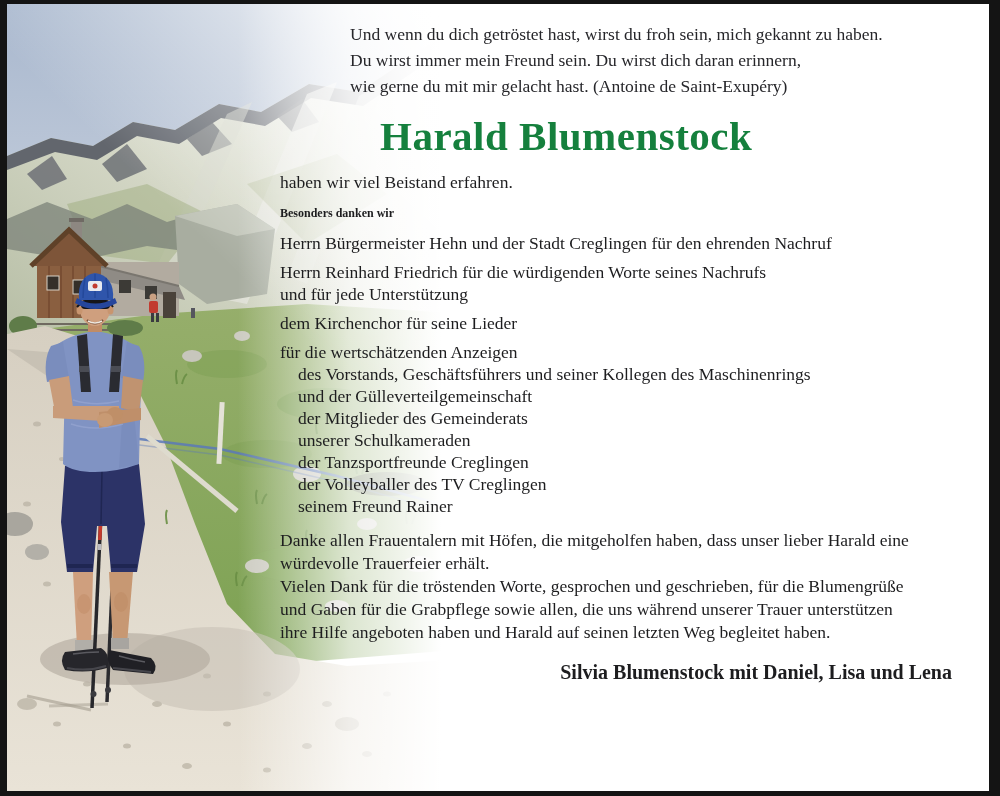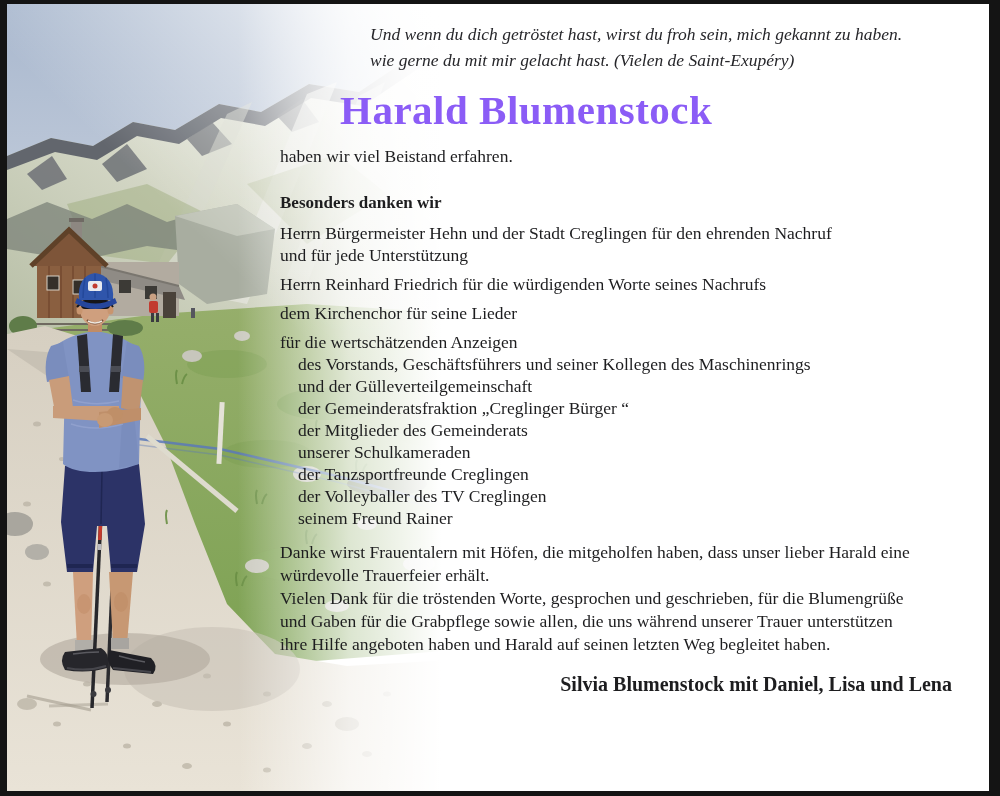--- a/index.html
+++ b/index.html
@@ -42,40 +42,39 @@
     z-index:2;
     margin-left:273px;
     width:706px;
     padding-top:17px;
     color:#1d1d1f;
     font-size:17.5px;
     line-height:22px;
   }
   .text-col div{white-space:nowrap;}
   .quote{
-    margin-left:90px;
-    font-style:italic;
+    margin-left:70px;
     line-height:26px;
     color:#26262a;
   }
   .intro{margin-top:4px;}
   .name{
     margin-top:13px;
-    margin-left:60px;
+    margin-left:100px;
     font-size:41px;
     line-height:48px;
     font-weight:bold;
     letter-spacing:.5px;
-    color:#8b5cf6;
+    color:#15803d;
   }
   .beistand{margin-top:11px;}
   .thanks-heading{
-    margin-top:24px;
+    margin-top:8px;
     font-weight:bold;
-    font-size:17px;
+    font-size:12px;
     line-height:24px;
   }
   .t-line{line-height:22px;}
   .t-first{margin-top:4px;}
   .t-para{margin-top:7px;}
   .t-indent{padding-left:18px;}
   .para{margin-top:12px;line-height:23px;}
   .para2{line-height:23px;}
   .signature{
     margin-top:16px;
@@ -292,44 +291,44 @@
           <circle cx="88" cy="282" r="2.5" fill="#c23b30"></circle>
         </g>
       </svg>
       <div class="fade-right"></div>
       <div class="fade-topright"></div>
     </div>
 
     <div class="text-col">
       <div class="quote">
         <div>Und wenn du dich getröstet hast, wirst du froh sein, mich gekannt zu haben.</div>
-        <div>wie gerne du mit mir gelacht hast. (Vielen de Saint-Exupéry)</div>
+        <div>Du wirst immer mein Freund sein. Du wirst dich daran erinnern,</div>
+        <div>wie gerne du mit mir gelacht hast. (Antoine de Saint-Exupéry)</div>
       </div>
 
       <div class="name">Harald Blumenstock</div>
       <div class="beistand">haben wir viel Beistand erfahren.</div>
 
       <div class="thanks-heading">Besonders danken wir</div>
 
       <div class="t-line t-para">Herrn Bürgermeister Hehn und der Stadt Creglingen für den ehrenden Nachruf</div>
+      <div class="t-line t-para">Herrn Reinhard Friedrich für die würdigenden Worte seines Nachrufs</div>
       <div class="t-line">und für jede Unterstützung</div>
-      <div class="t-line t-para">Herrn Reinhard Friedrich für die würdigenden Worte seines Nachrufs</div>
       <div class="t-line t-para">dem Kirchenchor für seine Lieder</div>
       <div class="t-line t-para">für die wertschätzenden Anzeigen</div>
       <div class="t-line t-indent">des Vorstands, Geschäftsführers und seiner Kollegen des Maschinenrings</div>
       <div class="t-line t-indent">und der Gülleverteilgemeinschaft</div>
-      <div class="t-line t-indent">der Gemeinderatsfraktion „Creglinger Bürger “</div>
       <div class="t-line t-indent">der Mitglieder des Gemeinderats</div>
       <div class="t-line t-indent">unserer Schulkameraden</div>
       <div class="t-line t-indent">der Tanzsportfreunde Creglingen</div>
       <div class="t-line t-indent">der Volleyballer des TV Creglingen</div>
       <div class="t-line t-indent">seinem Freund Rainer</div>
 
       <div class="para">
-        <div>Danke wirst Frauentalern mit Höfen, die mitgeholfen haben, dass unser lieber Harald eine</div>
+        <div>Danke allen Frauentalern mit Höfen, die mitgeholfen haben, dass unser lieber Harald eine</div>
         <div>würdevolle Trauerfeier erhält.</div>
       </div>
 
       <div class="para2">
         <div>Vielen Dank für die tröstenden Worte, gesprochen und geschrieben, für die Blumengrüße</div>
         <div>und Gaben für die Grabpflege sowie allen, die uns während unserer Trauer unterstützen</div>
         <div>ihre Hilfe angeboten haben und Harald auf seinen letzten Weg begleitet haben.</div>
       </div>
 
       <div class="signature">Silvia Blumenstock mit Daniel, Lisa und Lena</div>

